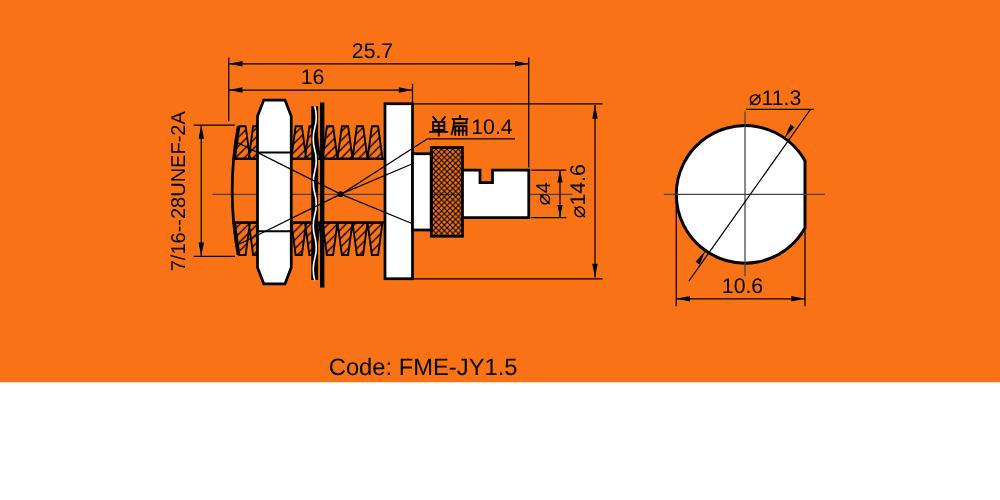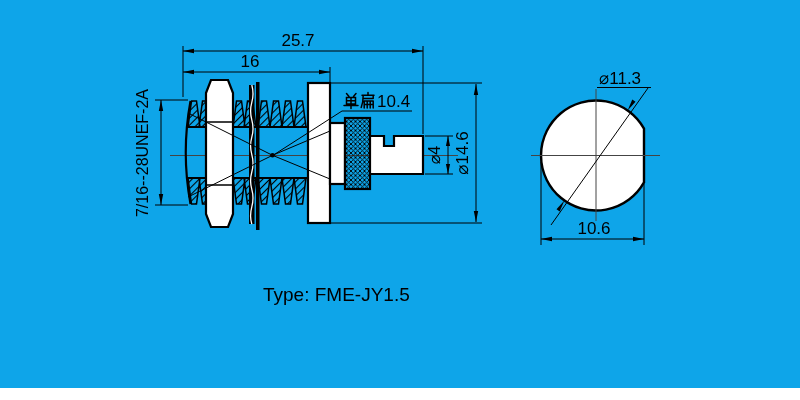--- a/index.html
+++ b/index.html
@@ -1,16 +1,16 @@
 <!DOCTYPE html>
 <html><head>
 <meta charset="utf-8">
 <style>
   html,body{margin:0;padding:0;background:#fff;}
-  .canvas{position:relative;width:800px;height:388px;background:#0ea5e9;overflow:hidden;
+  .canvas{position:relative;width:800px;height:306px;background:#f97316;overflow:hidden;
           font-family:"Liberation Sans","DejaVu Sans",sans-serif;}
   .canvas svg{position:absolute;left:0;top:0;}
   svg text{fill:#000;font-family:"Liberation Sans","DejaVu Sans",sans-serif;}
   .dimtxt{font-size:17px;}
   .dimtxt-sm{font-size:16px;}
   .spec{position:absolute;left:263px;top:240px;font-size:19px;line-height:22px;color:#000;white-space:pre;}
 </style>
 </head>
 <body>
 
@@ -112,18 +112,18 @@
       <path d="M627.6 110.5 L635.5 101.7 L632.3 99.4 Z"></path>
       <path d="M564.4 200.5 L556.5 209.3 L559.7 211.6 Z"></path>
       <path d="M541 239 L552 236.8 L552 241.2 Z M644 239 L633 236.8 L633 241.2 Z"></path>
     </g>
     <text class="dimtxt" x="599" y="84" text-anchor="start">⌀11.3</text>
     <text class="dimtxt" x="594" y="234" text-anchor="middle">10.6</text>
   </g>
 </svg>
 
 <div class="spec">
-  <div>Type: FME-JY1.5</div>
+  <div>Code: FME-JY1.5</div>
   
   
   
 </div>
 </div>
 
 </body></html>

